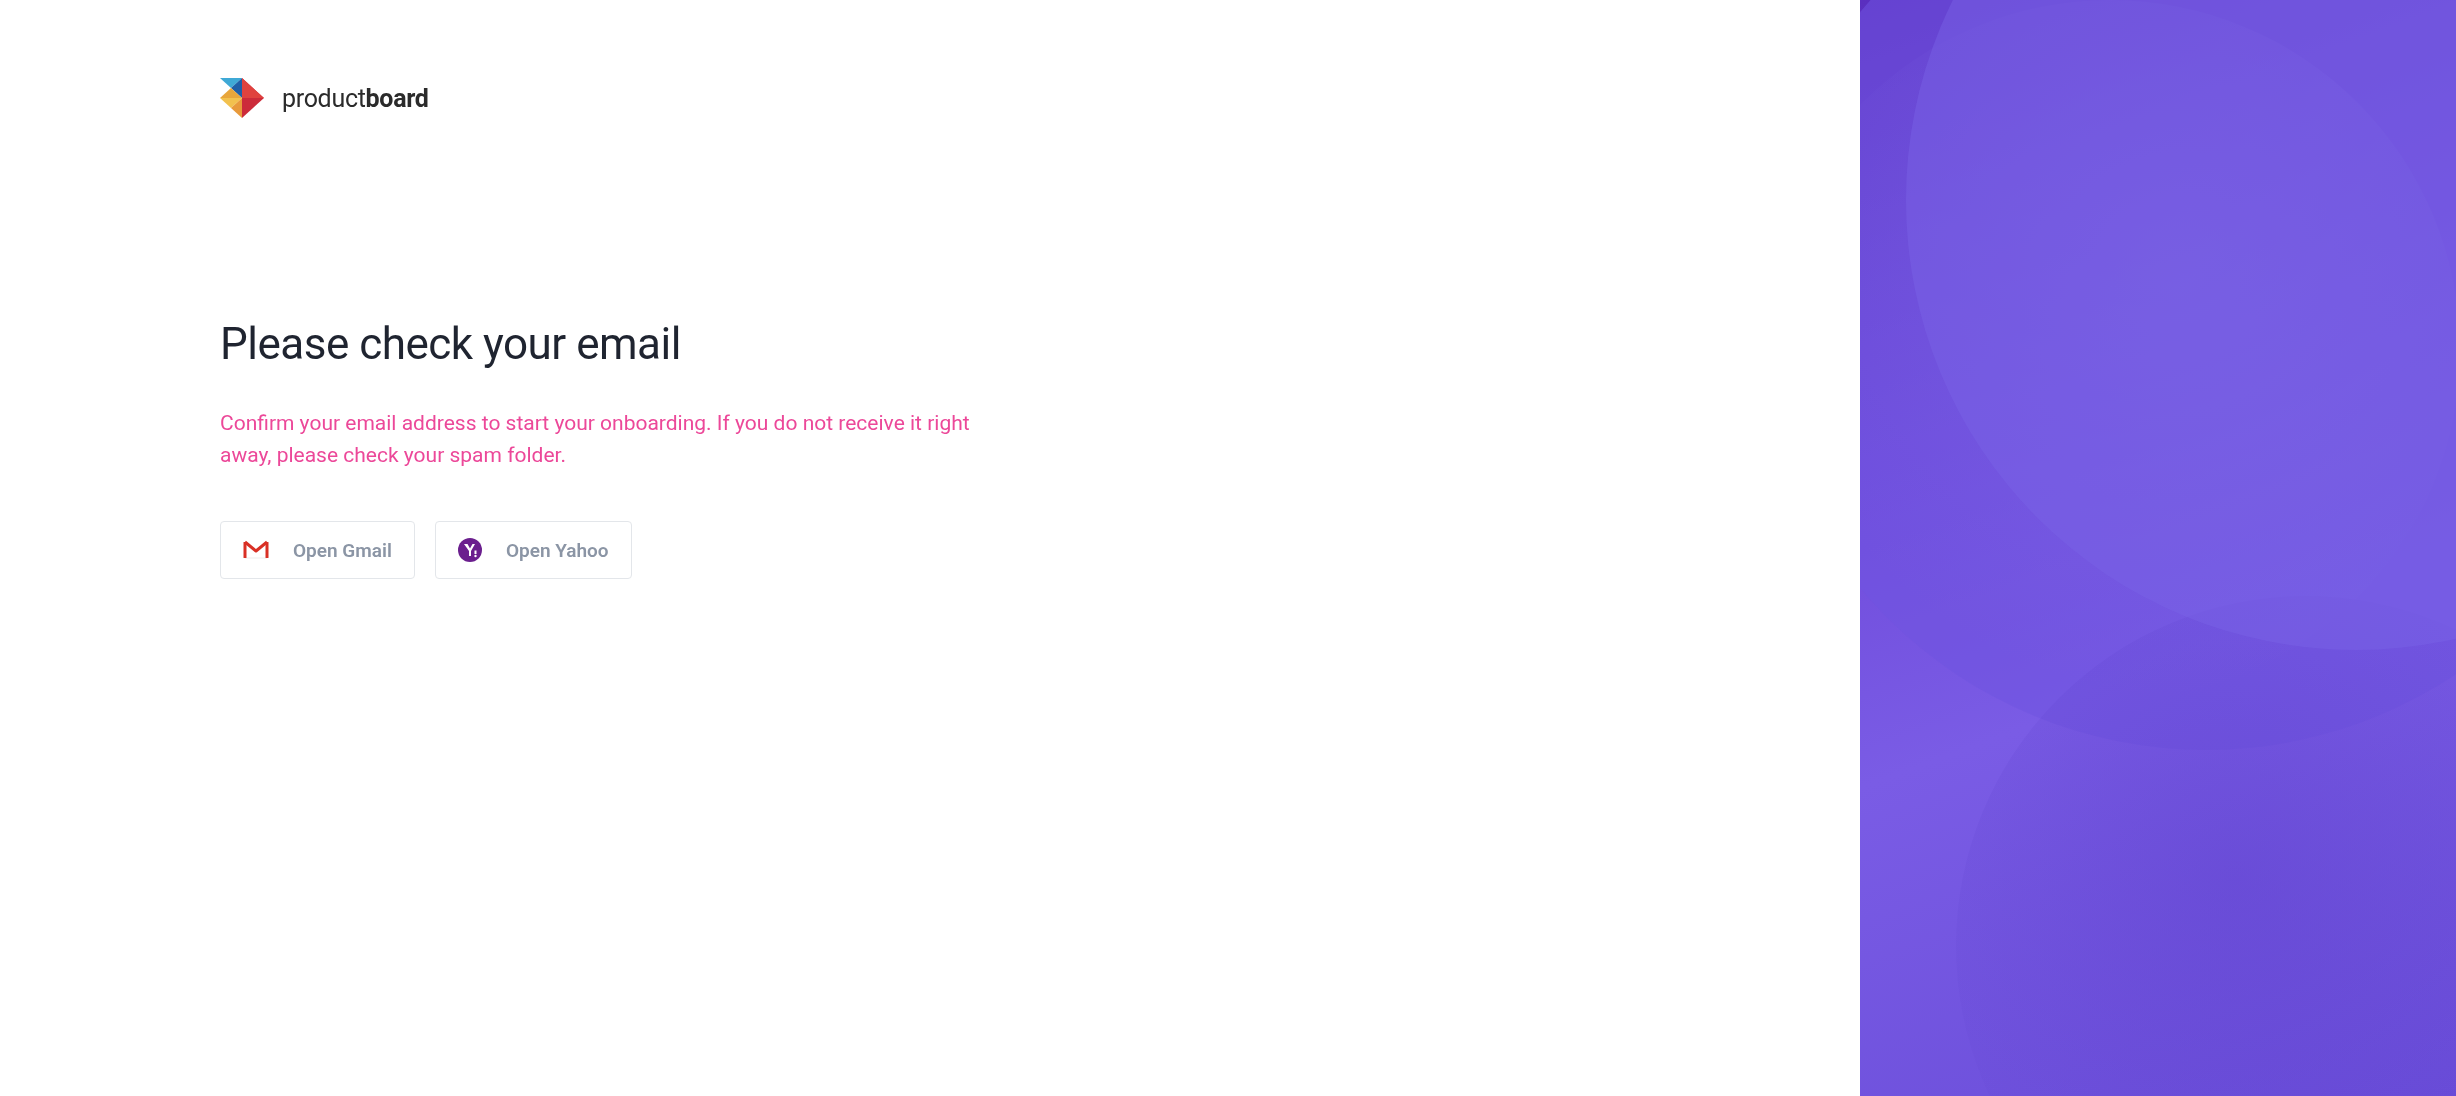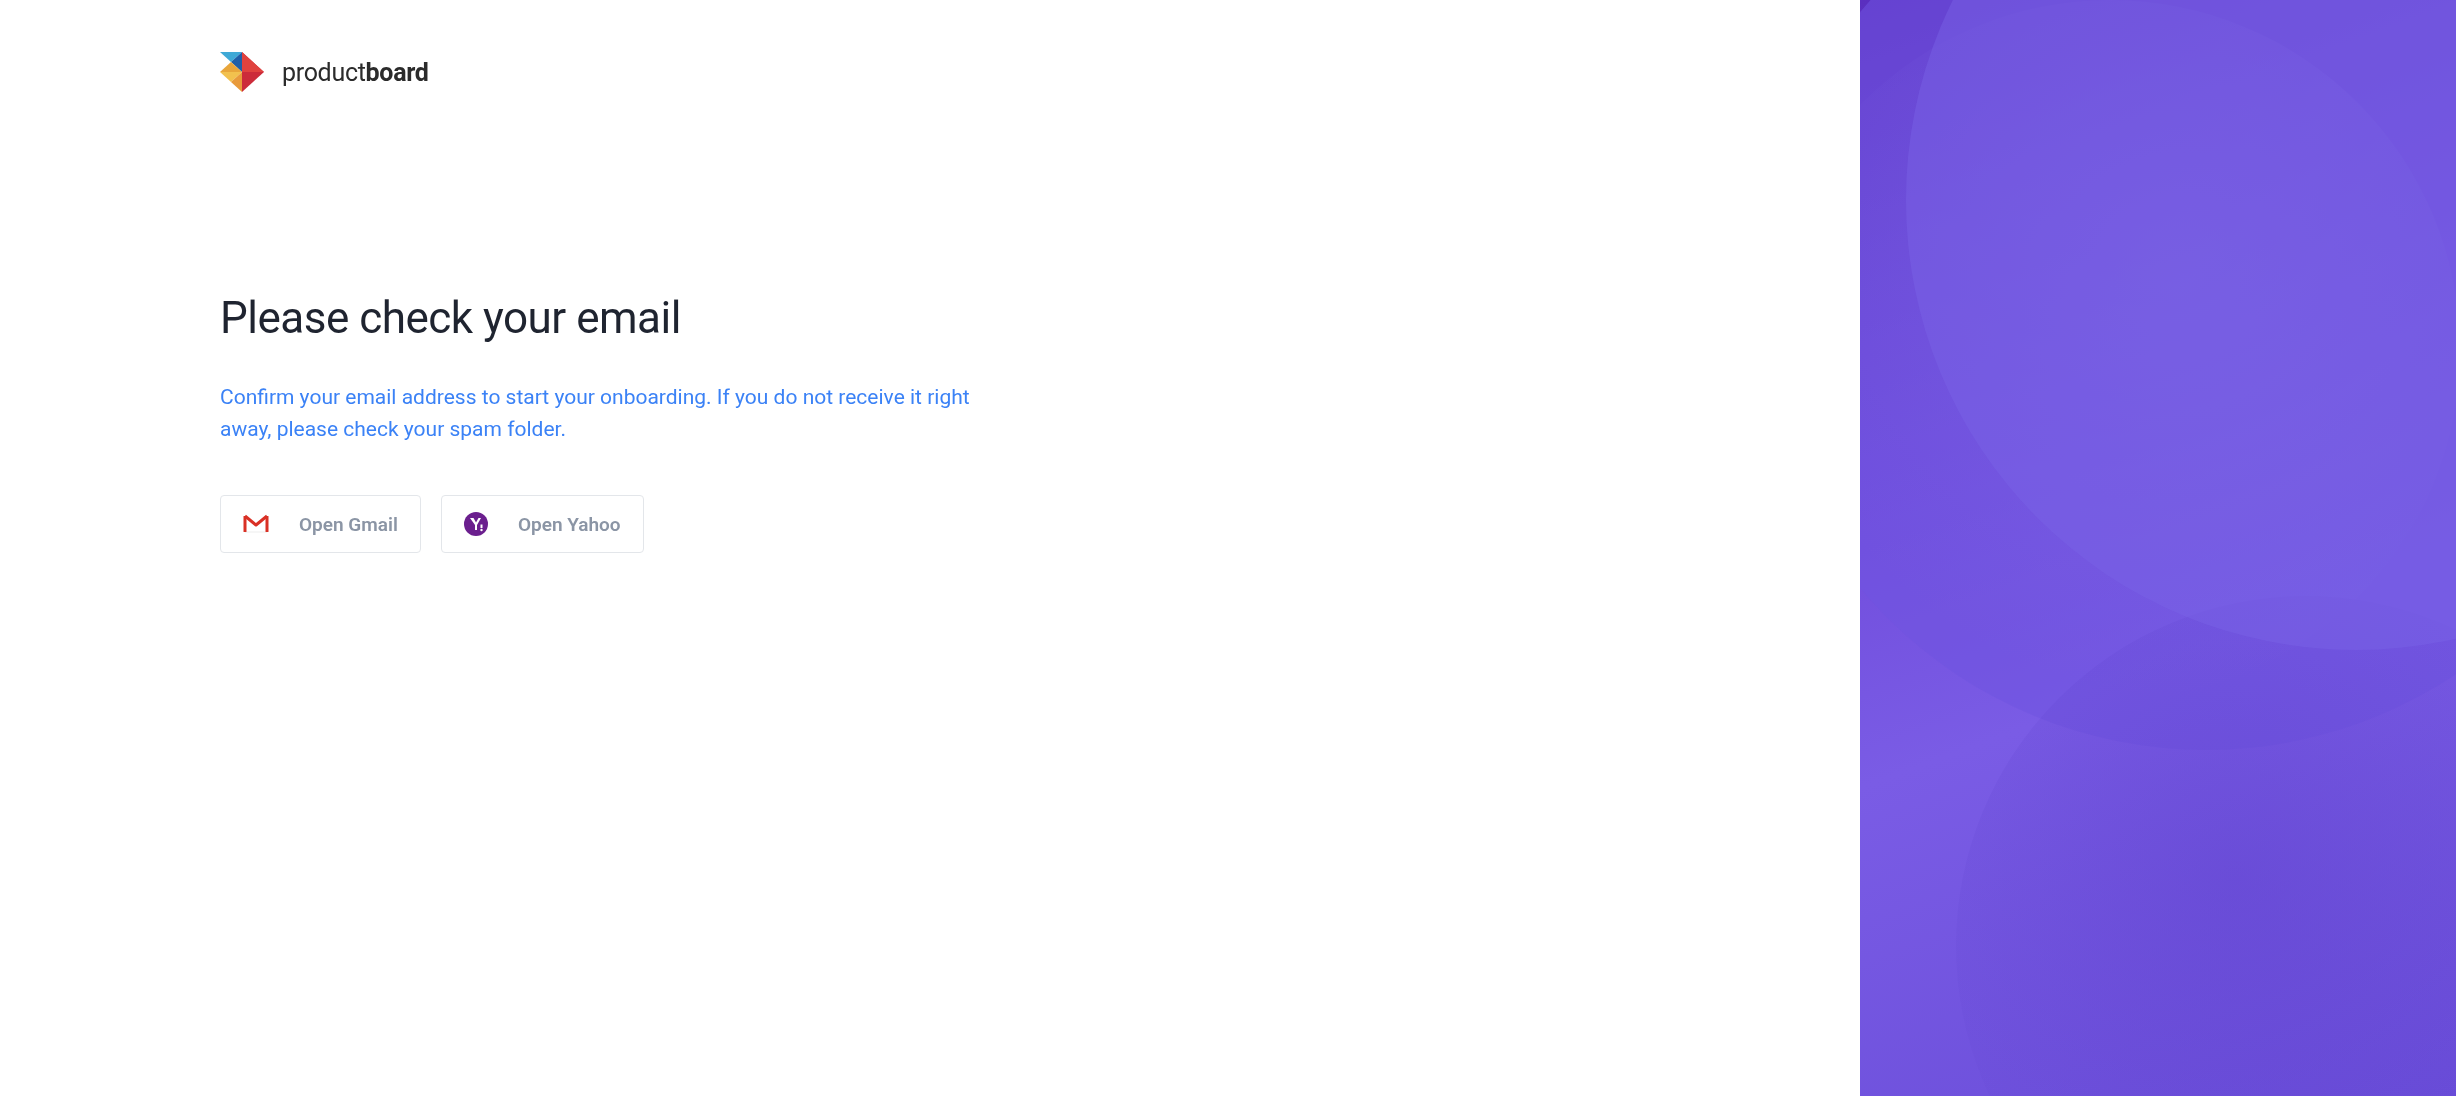--- a/index.html
+++ b/index.html
@@ -12,21 +12,21 @@
       font-family: -apple-system, BlinkMacSystemFont, "Segoe UI", Roboto, Helvetica, Arial, sans-serif;
       width: 2456px;
       height: 1096px;
       display: flex;
       overflow: hidden;
     }
 
     .left-panel {
       flex: 1;
       background: #ffffff;
-      padding: 52px 0 0 0;
+      padding: 78px 0 0 0;
       position: relative;
     }
 
     .logo-container {
       display: flex;
       align-items: center;
       gap: 18px;
       margin-left: 220px;
     }
 
@@ -60,35 +60,35 @@
       font-size: 44px;
       font-weight: 400;
       color: #1f2430;
       letter-spacing: -0.5px;
       margin-bottom: 38px;
     }
 
     .subtext {
       font-size: 21px;
       line-height: 1.5;
-      color: #3b82f6;
+      color: #ec4899;
       font-weight: 400;
       max-width: 790px;
       margin-bottom: 50px;
     }
 
     .buttons {
       display: flex;
       gap: 20px;
     }
 
     .mail-button {
       display: inline-flex;
       align-items: center;
-      gap: 30px;
+      gap: 24px;
       padding: 16px 22px;
       background: #ffffff;
       border: 1px solid #e3e6ea;
       border-radius: 4px;
       font-size: 19px;
       font-weight: 600;
       color: #8b95a5;
       cursor: pointer;
       text-decoration: none;
     }

